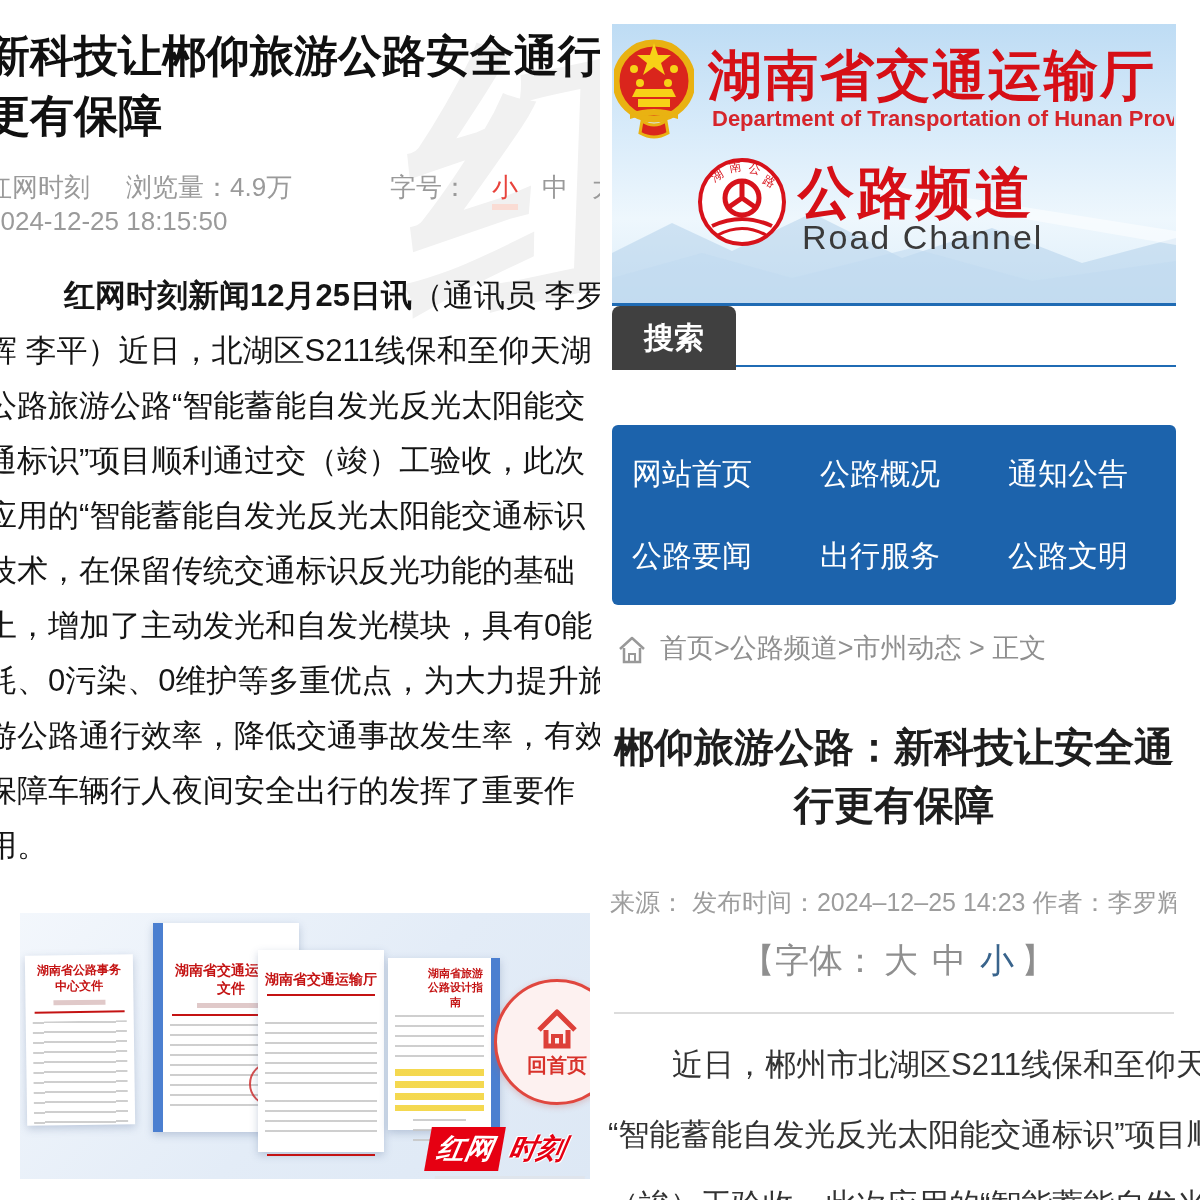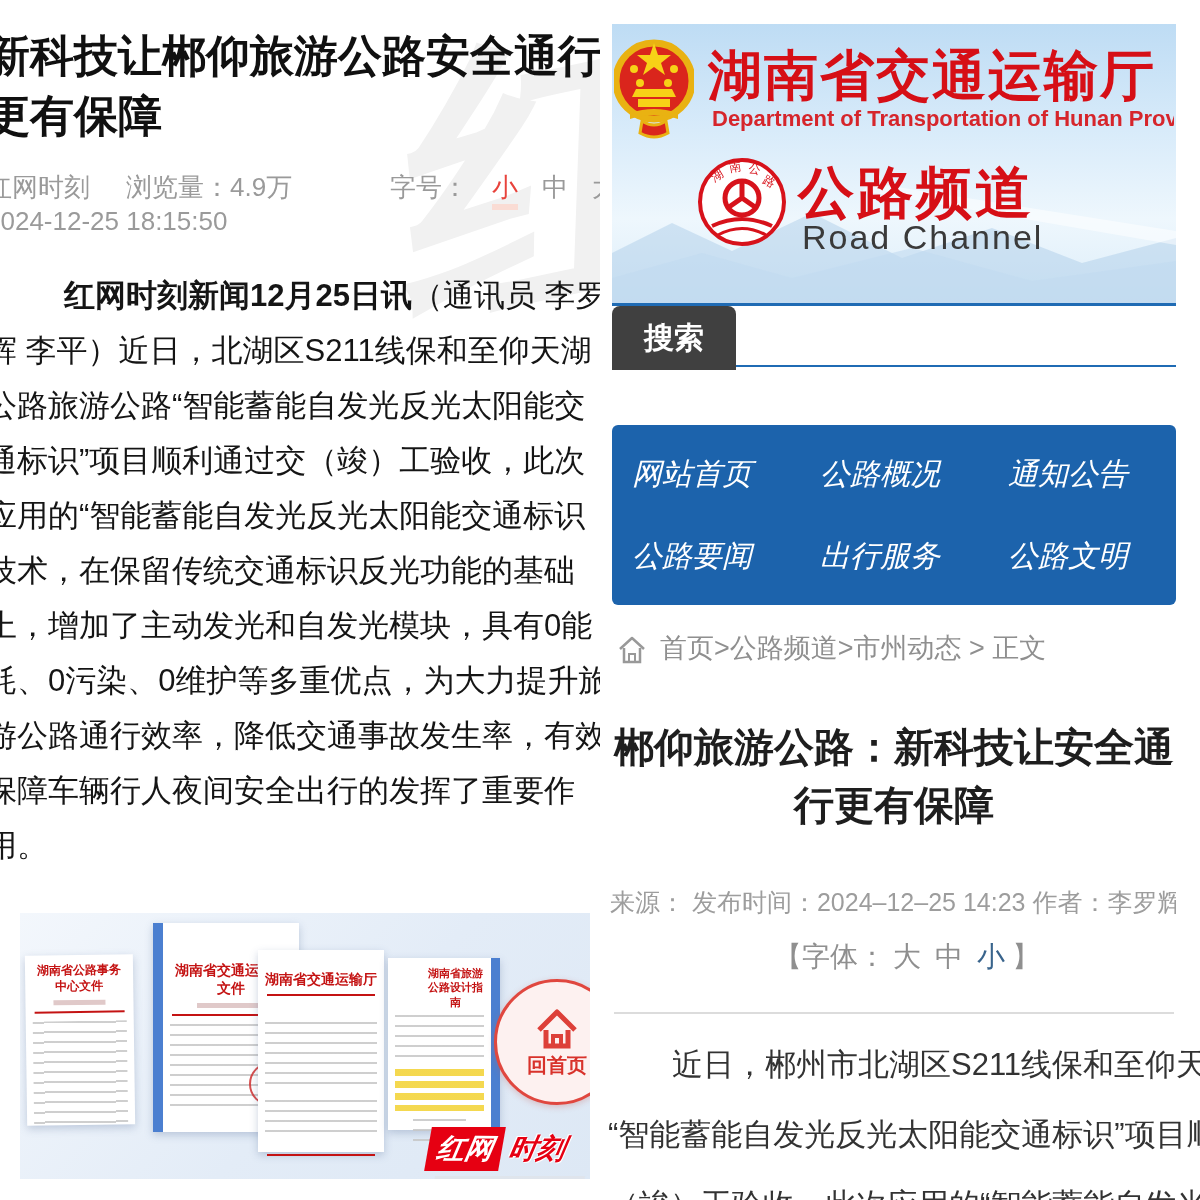--- a/index.html
+++ b/index.html
@@ -69,27 +69,27 @@
     border-top:3px solid #1f6bb4; border-bottom:2px solid #1f6bb4; }
   .search-input-wrap { position:relative; flex:1; }
   .search-input { width:100%; height:100%; border:1px solid #c3d2e2; border-right:none; outline:none;
     padding-left:58px; font-size:28px; color:#444; background:#fff; font-family:inherit; }
   .search-input::placeholder { color:#555; opacity:1; }
   .search-icon { position:absolute; left:18px; top:16px; }
   .search-btn { width:124px; height:64px; background:#404040; color:#fff; font-size:30px; border:none;
     border-radius:8px 8px 0 0; font-family:inherit; font-weight:bold; cursor:pointer; }
   .nav { position:absolute; left:12px; top:425px; width:564px; height:180px; background:#1c63ac; border-radius:6px;
     display:grid; grid-template-columns:1fr 1fr 1fr; grid-template-rows:1fr 1fr; padding:8px 0; }
-  .nav-item { display:flex; align-items:center; padding-left:20px; color:#fff; font-size:30px; cursor:pointer; white-space:nowrap;font-style:italic; }
+  .nav-item { display:flex; align-items:center; padding-left:20px; color:#fff; font-size:30px; cursor:pointer; white-space:nowrap; }
   .breadcrumb { position:absolute; left:16px; top:630px; display:flex; align-items:flex-end; gap:12px;
     color:#8f8f8f; font-size:27px; white-space:nowrap; }
   .r-title { position:absolute; left:12px; top:718px; width:564px; text-align:center; font-size:40px;
     font-weight:bold; color:#1e1e1e; line-height:58px; }
   .r-meta { position:absolute; left:10px; top:886px; width:566px; font-size:25px; color:#9d9d9d; white-space:nowrap; overflow:hidden; }
-  .r-fontsel { position:absolute; left:25px; top:938px; width:564px; text-align:center; font-size:28px; color:#8f8f8f; }
+  .r-fontsel { position:absolute; left:16px; top:938px; width:564px; text-align:center; font-size:34px; color:#8f8f8f; }
   .r-fontsel .opt { margin:0 7px; color:#8f8f8f; }
   .r-fontsel .opt.active { color:#39648c; }
   .r-divider { position:absolute; left:14px; top:1012px; width:560px; height:2px; background:#dcdcdc; }
   .r-body { position:absolute; left:8px; top:1030px; width:586px; }
   .r-line { height:70px; display:flex; align-items:center; white-space:nowrap; font-size:31px; color:#333; }
   .r-line-first { padding-left:64px; }
 </style>
 </head>
 <body>
 

